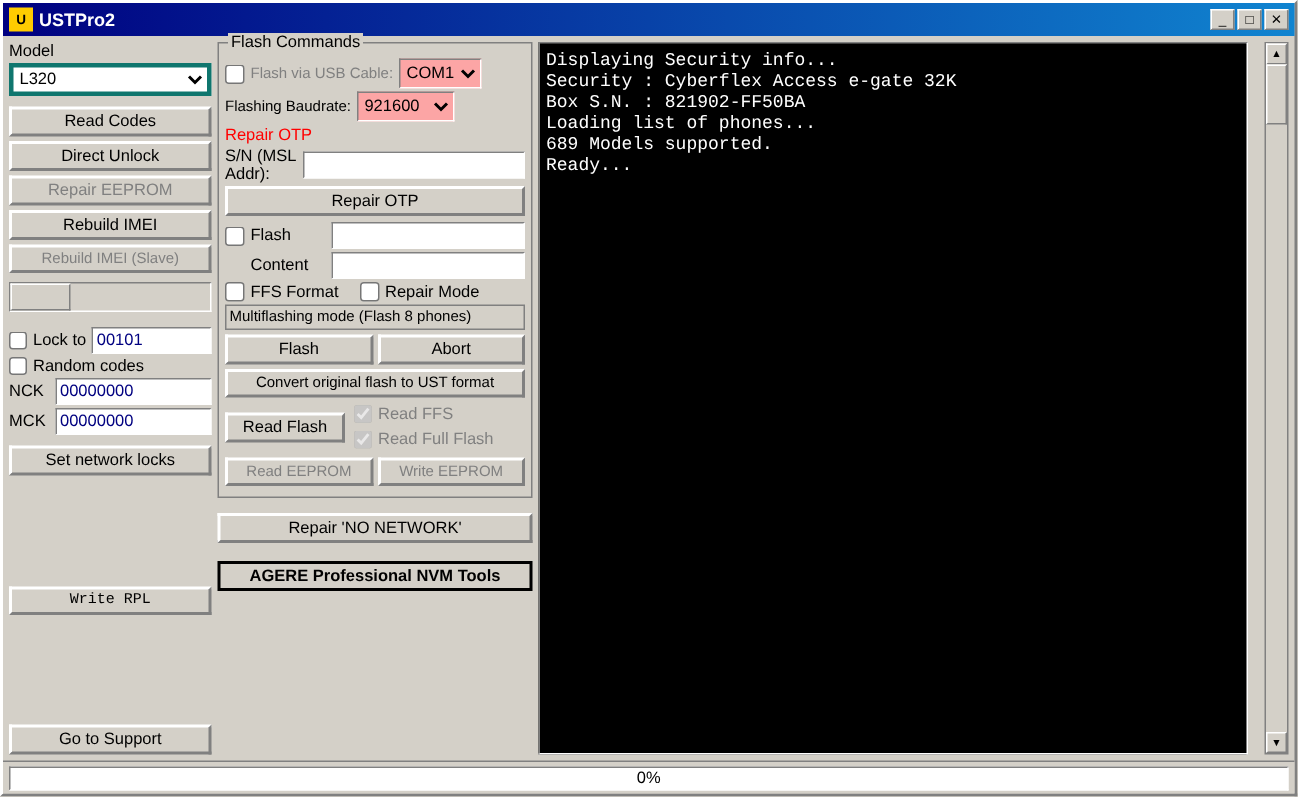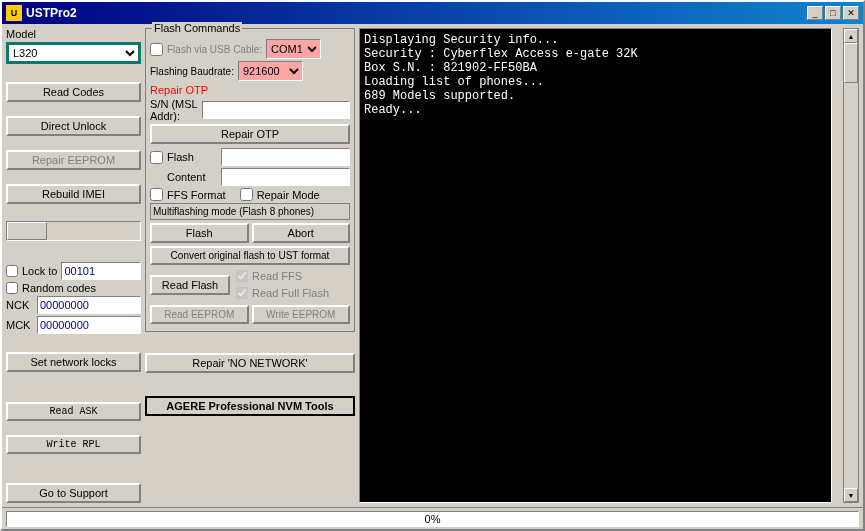--- a/index.html
+++ b/index.html
@@ -73,21 +73,21 @@
       flex: 1;
       padding: 4px;
       gap: 4px;
     }
 
     
     .left-panel {
       width: 135px;
       display: flex;
       flex-direction: column;
-      gap: 14px;
+      gap: 3px;
       flex-shrink: 0;
     }
 
     
     .btn {
       background: #d4d0c8;
       border: 2px solid;
       border-top-color: #ffffff;
       border-left-color: #ffffff;
       border-right-color: #808080;
@@ -212,21 +212,21 @@
       font-family: 'MS Sans Serif', Tahoma, Arial, sans-serif;
       color: #000080;
       padding: 0 2px;
     }
 
     
     .middle-panel {
       width: 210px;
       display: flex;
       flex-direction: column;
-      gap: 21px;
+      gap: 10px;
       flex-shrink: 0;
     }
 
     .flash-commands-group {
       border: 1px solid #808080;
       padding: 8px 4px 4px 4px;
       position: relative;
     }
     .flash-commands-label {
       position: absolute;
@@ -409,20 +409,21 @@
         <div class="model-label">Model</div>
         <select class="model-select">
           <option>L320</option>
         </select>
       </div>
 
       <button class="btn">Read Codes</button>
       <button class="btn">Direct Unlock</button>
       <button class="btn btn-disabled" style="color:#808080">Repair EEPROM</button>
       <button class="btn">Rebuild IMEI</button>
+      <button class="btn btn-disabled" style="color:#808080; font-size:10px">Rebuild IMEI (Slave)</button>
 
       <div class="slider-container">
         <div class="slider-thumb"></div>
       </div>
 
       <div class="lock-section">
         <div class="checkbox-row">
           <input type="checkbox" style="">
           <span>Lock to</span>
           <input type="text" class="nck-input" style="width: 40px;" value="00101">
@@ -438,21 +439,20 @@
         <div class="nck-row">
           <span class="nck-label">MCK</span>
           <input type="text" class="nck-input" style="width: 72px; color: rgb(0, 0, 128);" value="00000000">
         </div>
       </div>
 
       <button class="btn" style="margin-top:2px">Set network locks</button>
 
       <div style="flex:1"></div>
 
-      <button class="btn btn-mono">Read ASK</button>
       <button class="btn btn-mono">Write RPL</button>
 
       <div style="flex:1"></div>
 
       <button class="btn">Go to Support</button>
     </div>
 
     <div class="middle-panel">
       <div class="flash-commands-group">
         <span class="flash-commands-label">Flash Commands</span>

